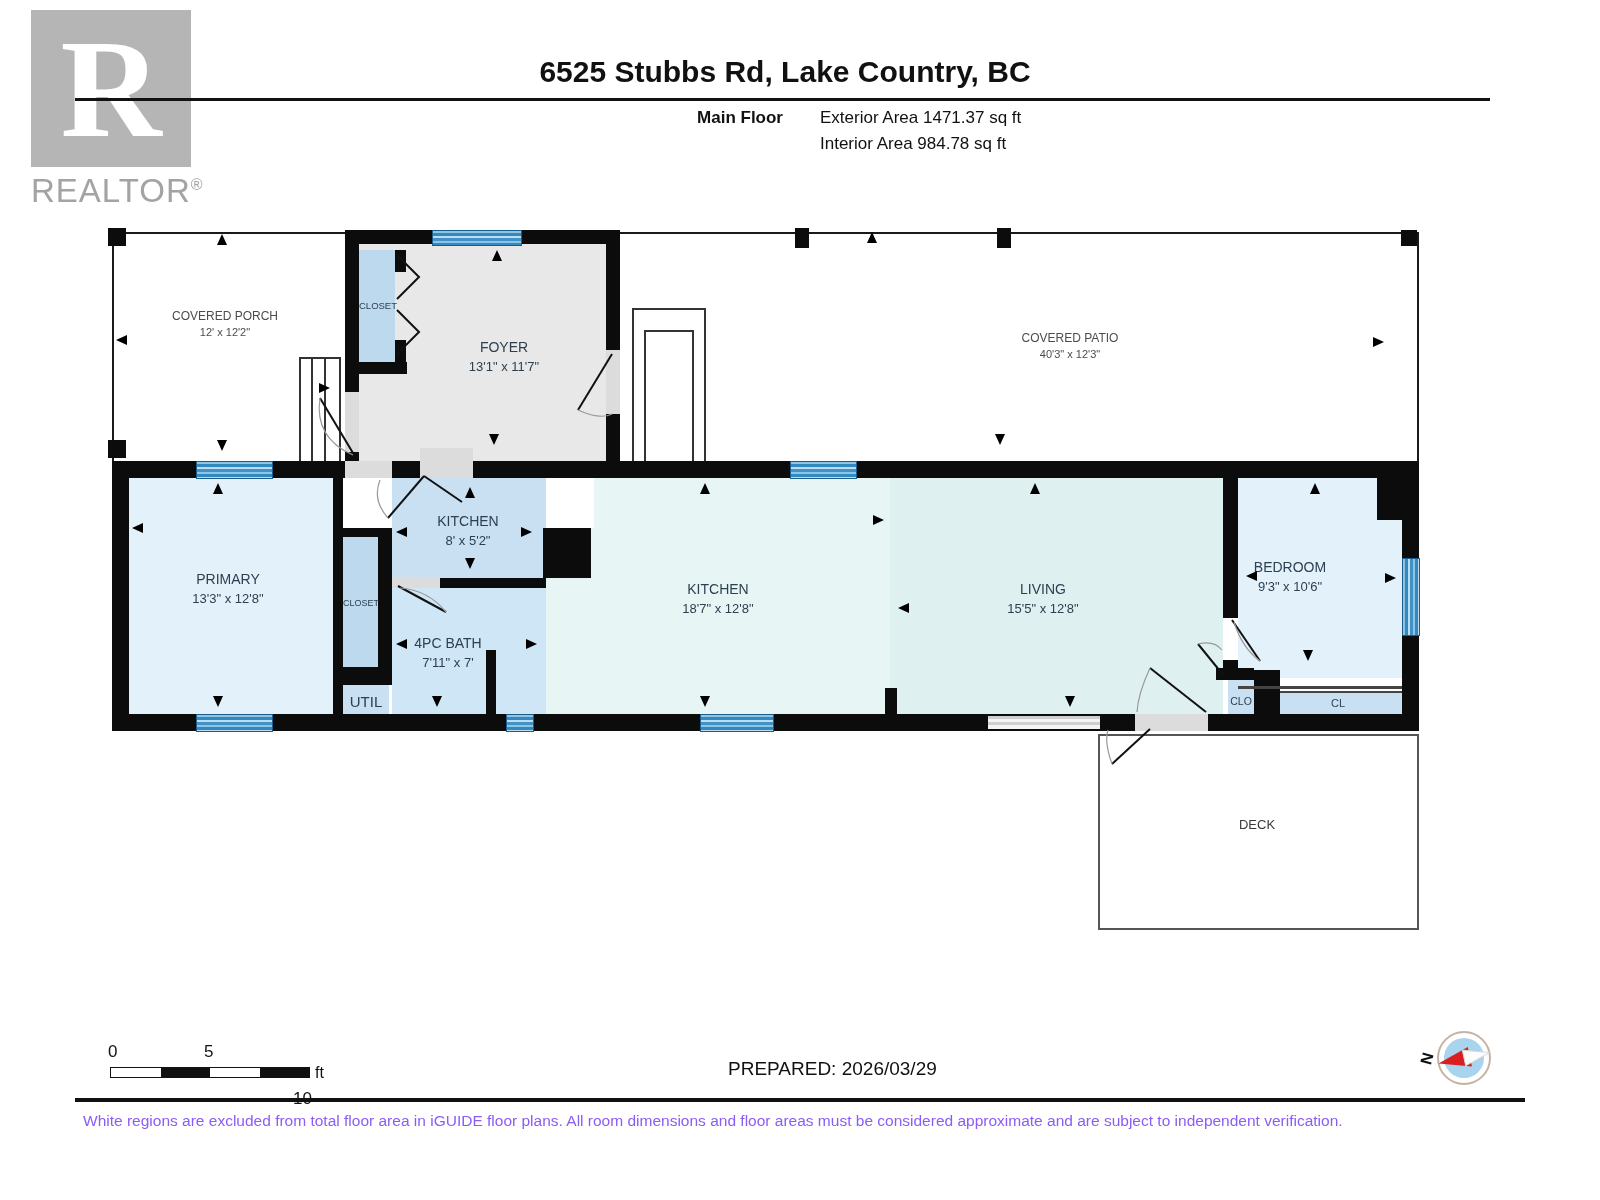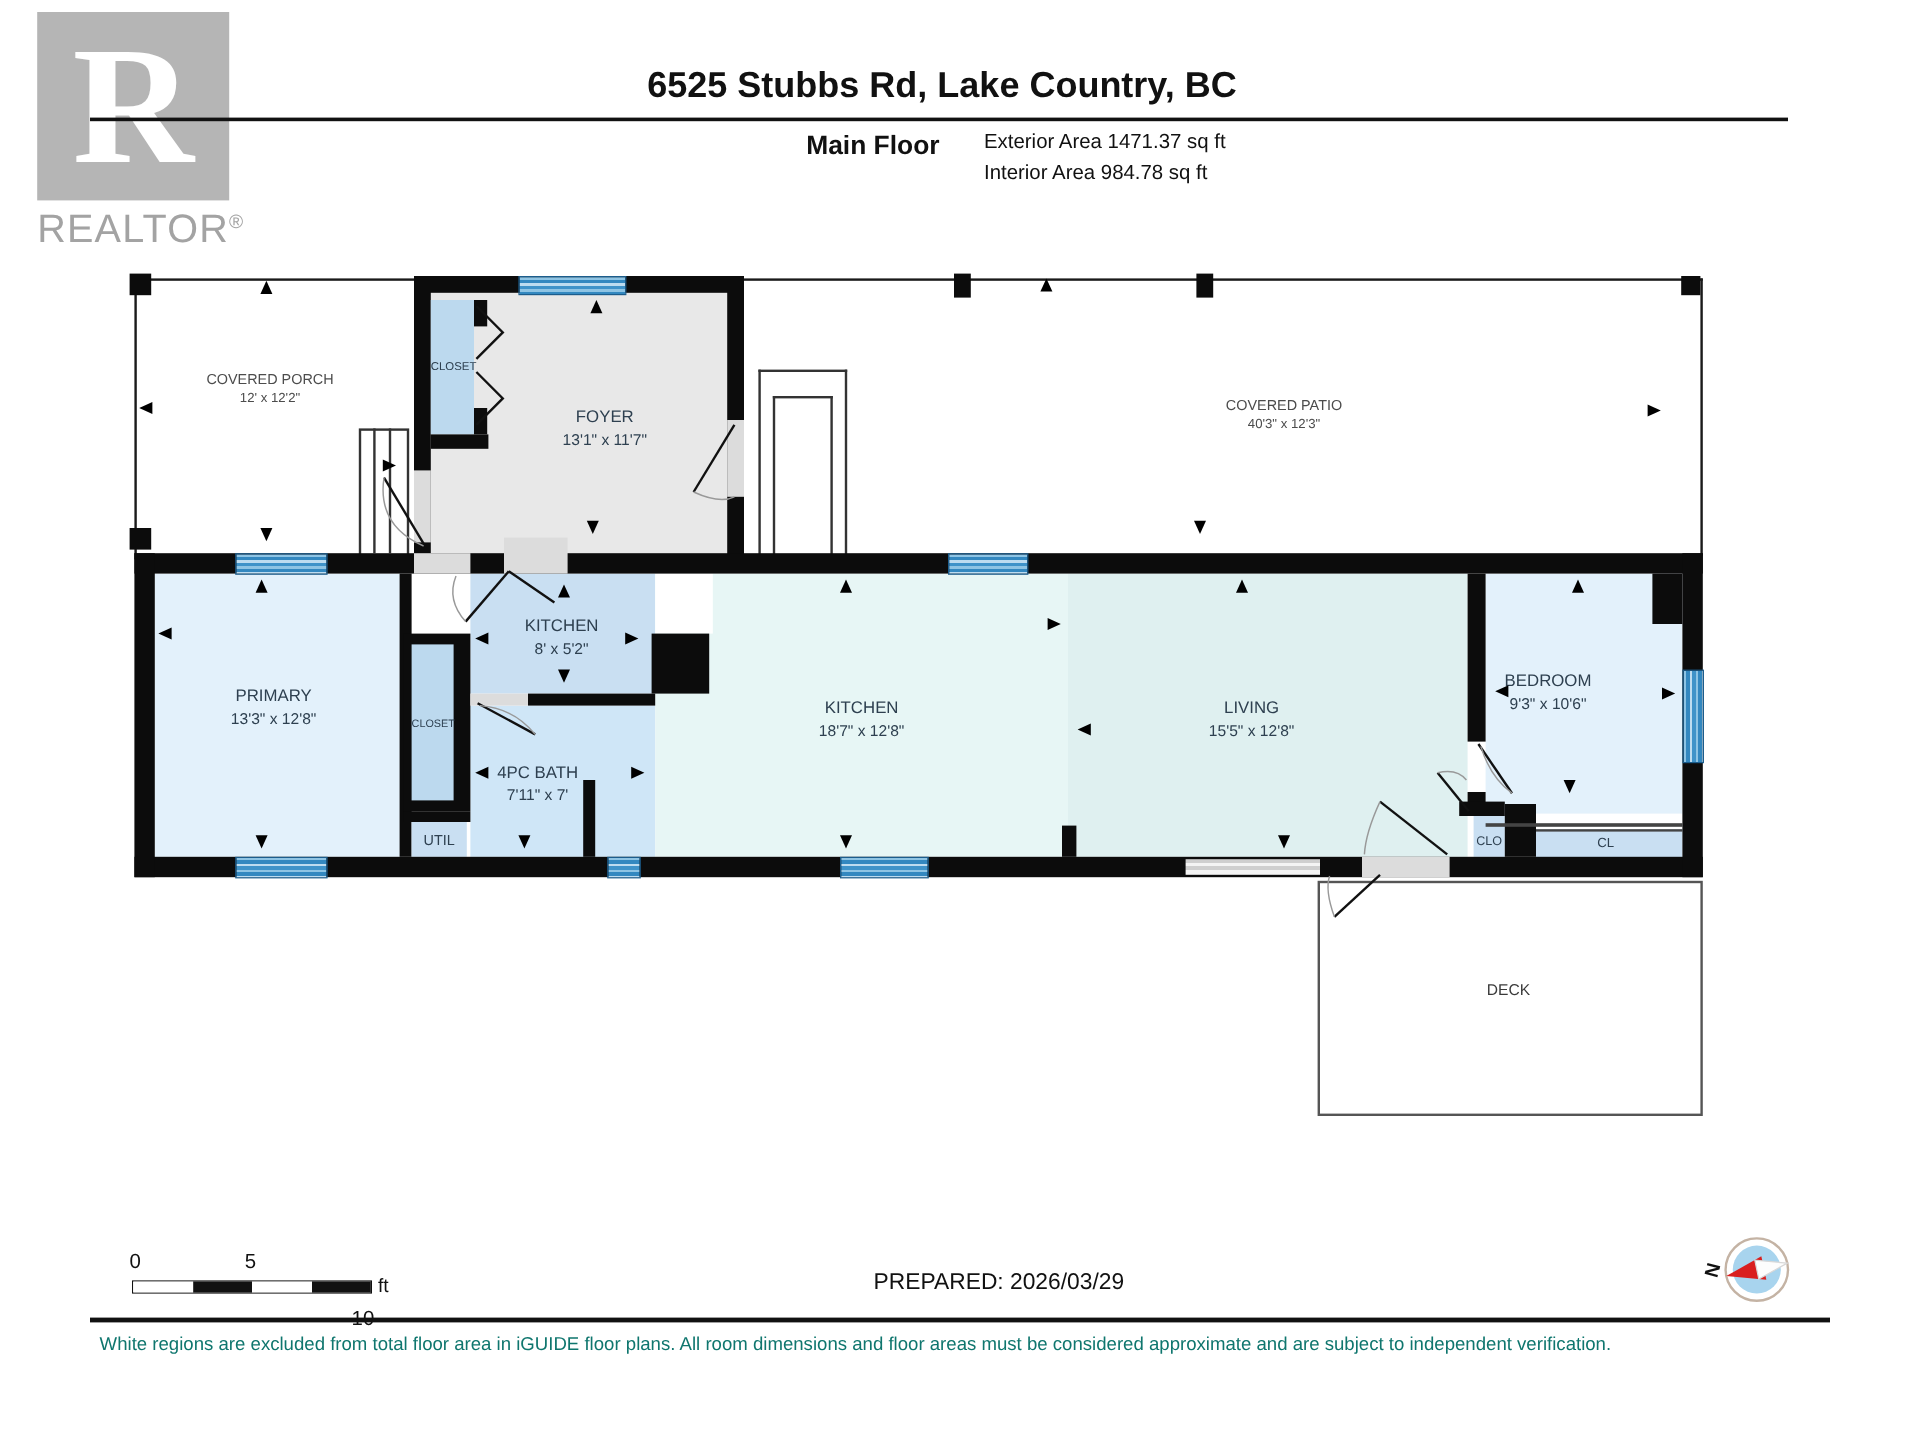--- a/index.html
+++ b/index.html
@@ -32,21 +32,21 @@
 <body>
 
 <div class="abs" style="left:31px;top:10px;width:160px;height:157px;background:#b5b5b5;z-index:2;display:flex;align-items:center;justify-content:center;">
   <span style="font-family:'Liberation Serif',serif;font-weight:bold;font-size:140px;color:#fff;line-height:1;">R</span>
 </div>
 <div class="abs" style="left:31px;top:172px;font-size:33px;color:#a3a3a3;letter-spacing:1px;z-index:2;">
   <span>REALTOR</span><sup style="font-size:16px;">®</sup>
 </div>
 <div class="abs" style="left:0;top:55px;width:1570px;text-align:center;font-weight:bold;font-size:30px;z-index:3;">6525 Stubbs Rd, Lake Country, BC</div>
 <div class="abs" style="left:75px;top:98px;width:1415px;height:3px;background:#111;z-index:3;"></div>
-<div class="abs" style="left:0;top:108px;width:783px;text-align:right;font-weight:bold;font-size:22px;">Main Floor</div>
+<div class="abs" style="left:0;top:108px;width:783px;text-align:right;font-weight:bold;font-size:17px;">Main Floor</div>
 <div class="abs" style="left:820px;top:108px;font-size:17px;">Exterior Area 1471.37 sq ft</div>
 <div class="abs" style="left:820px;top:134px;font-size:17px;">Interior Area 984.78 sq ft</div>
 
 <div class="abs" style="left:0;top:0;width:1600px;height:1000px;">
 
   <div class="thin" style="left:1098px;top:734px;width:317px;height:192px;border:2px solid #555;"></div>
 
   <div class="thin" style="left:112px;top:232px;width:243px;height:230px;border:2px solid #1a1a1a;"></div>
   <div class="wall" style="left:108px;top:228px;width:18px;height:18px;"></div>
   <div class="wall" style="left:108px;top:440px;width:18px;height:18px;"></div>
@@ -160,21 +160,21 @@
   </div>
   <div class="rlabel outlabel" style="left:1070px;top:330px;">
     <span>COVERED PATIO</span>
     <span class="dims">40'3" x 12'3"</span>
   </div>
   <div class="rlabel" style="left:228px;top:570px;">
     <span>PRIMARY</span>
     <span class="dims">13'3" x 12'8"</span>
   </div>
   <div class="smlabel" style="left:361px;top:598px;font-size:9px;">CLOSET</div>
-  <div class="smlabel" style="left:366px;top:693px;font-size:12px;">UTIL</div>
+  <div class="smlabel" style="left:366px;top:693px;font-size:15px;">UTIL</div>
   <div class="rlabel" style="left:468px;top:512px;">
     <span>KITCHEN</span>
     <span class="dims">8' x 5'2"</span>
   </div>
   <div class="rlabel" style="left:448px;top:634px;">
     <span>4PC BATH</span>
     <span class="dims">7'11" x 7'</span>
   </div>
   <div class="rlabel" style="left:718px;top:580px;">
     <span>KITCHEN</span>
@@ -239,13 +239,13 @@
   <circle cx="56" cy="44" r="26" fill="#fff" stroke="#c4b3a4" stroke-width="2"></circle>
   <circle cx="56" cy="44" r="20" fill="#a8d4ee"></circle>
   <g transform="rotate(-12 56 44)">
     <polygon points="30,44 62,34 62,54" fill="#d91f1f"></polygon>
     <polygon points="82,44 56,36 56,52" fill="#fdfdfd" stroke="#d8d8d8" stroke-width="1"></polygon>
   </g>
   <text x="14" y="52" font-size="16" font-weight="bold" fill="#111" transform="rotate(-75 18 46)">N</text>
 </svg>
 
 <div class="abs" style="left:75px;top:1098px;width:1450px;height:4px;background:#111;"></div>
-<div class="abs" style="left:83px;top:1112px;width:1440px;font-size:15.5px;color:#0f766e;">White regions are excluded from total floor area in iGUIDE floor plans. All room dimensions and floor areas must be considered approximate and are subject to independent verification.</div>
+<div class="abs" style="left:83px;top:1112px;width:1440px;font-size:15.5px;color:#8b5cf6;">White regions are excluded from total floor area in iGUIDE floor plans. All room dimensions and floor areas must be considered approximate and are subject to independent verification.</div>
 
 </body></html>

